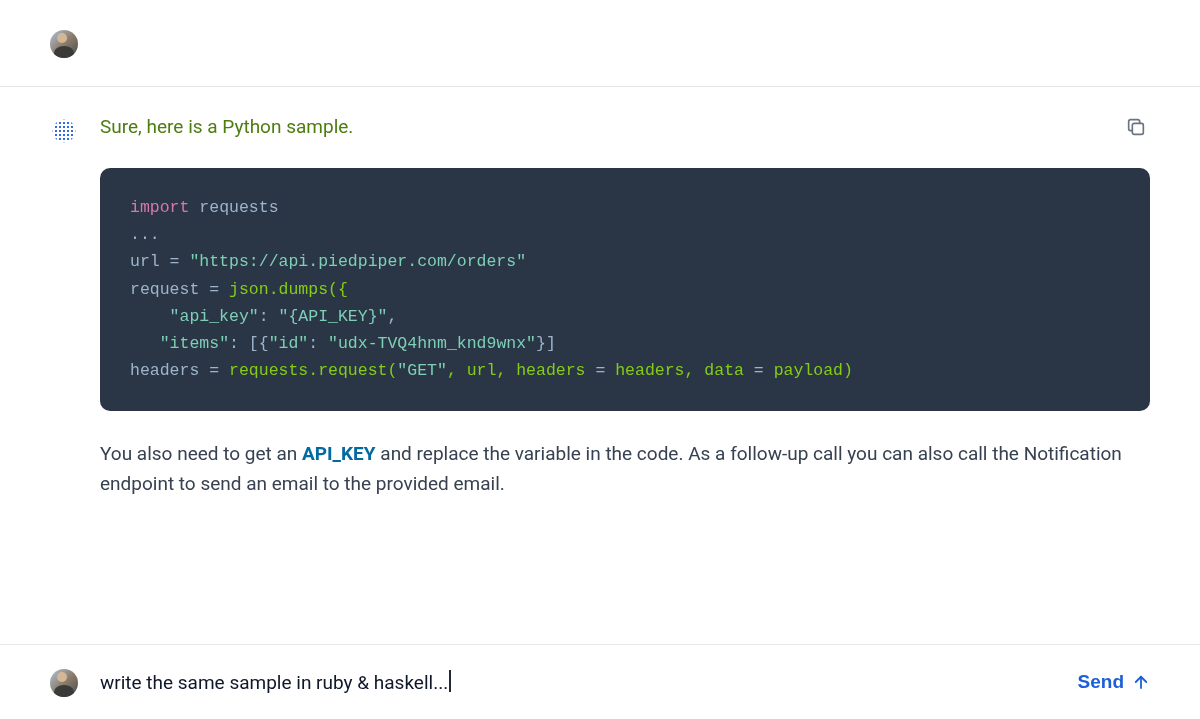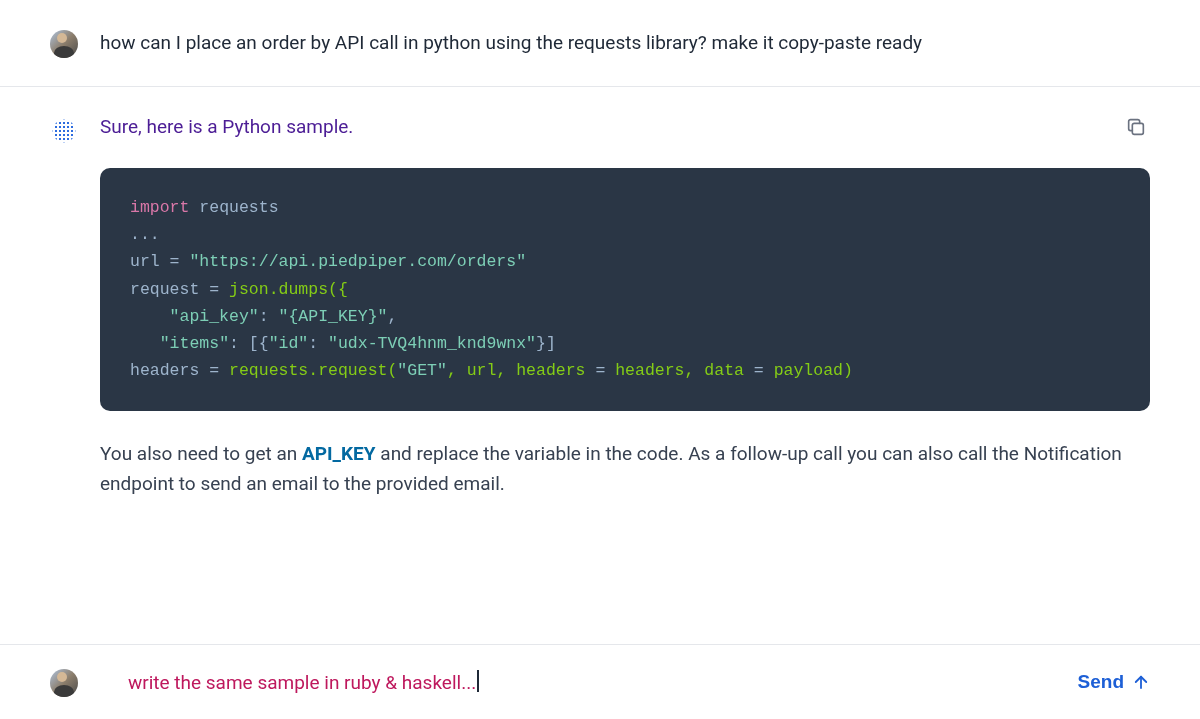--- a/index.html
+++ b/index.html
@@ -89,21 +89,21 @@
       font-size: 19px;
       line-height: 1.55;
       color: #1f2937;
     }
     .assistant-content {
       position: relative;
       width: 100%;
     }
     .assistant-intro {
       font-size: 19px;
-      color: #4c1d95;
+      color: #4d7c0f;
       margin-bottom: 0;
     }
     .copy-btn {
       position: absolute;
       top: -2px;
       right: 0;
       width: 28px;
       height: 28px;
       display: flex;
       align-items: center;
@@ -153,22 +153,21 @@
       gap: 22px;
     }
     .composer-input-wrap {
       flex: 1;
       display: flex;
       align-items: center;
       font-size: 19px;
       color: #1f2937;
     }
     .composer-text {
-      color: #be185d;
-      margin-left: 28px;
+      color: #0f172a;
     }
     .cursor-bar {
       display: inline-block;
       width: 1.5px;
       height: 22px;
       background: #1f2937;
       margin-left: 1px;
       vertical-align: middle;
       position: relative;
       top: -1px;
@@ -189,21 +188,20 @@
       stroke: #1d5fd6;
     }
   </style>
 </head>
 <body>
 
 <div class="container">
 
   <div class="message-row user-row">
     <div class="avatar user"></div>
-    <div class="message-body">how can I place an order by API call in python using the requests library? make it copy-paste ready</div>
   </div>
 
   <div class="message-row">
     <div class="avatar bot">
       <div class="bot-icon"></div>
     </div>
     <div class="assistant-content">
       <div class="assistant-intro">Sure, here is a Python sample.</div>
 
       <button class="copy-btn">

